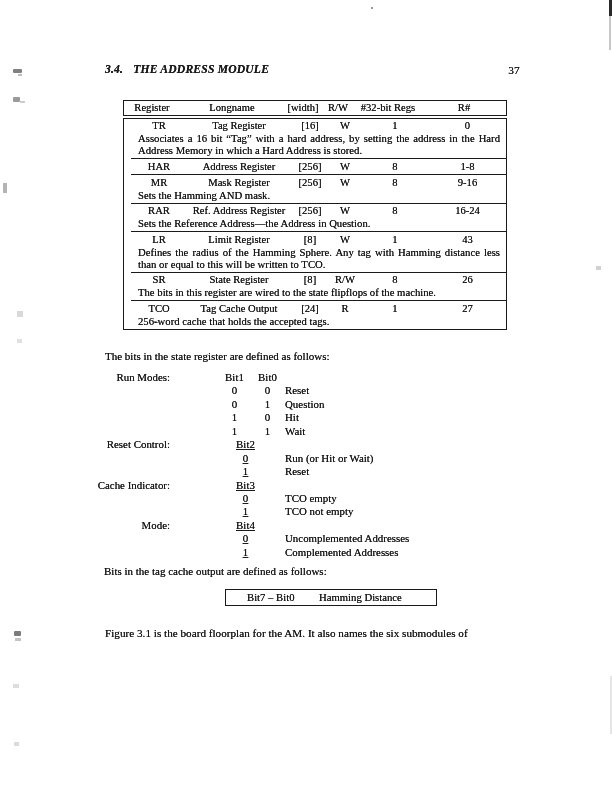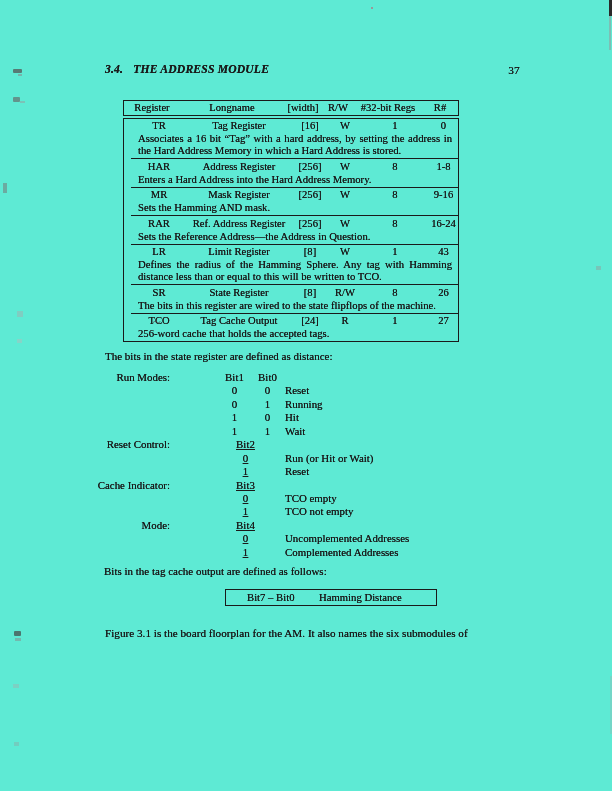--- a/index.html
+++ b/index.html
@@ -1,27 +1,27 @@
 <!DOCTYPE html>
 <html><head>
 <meta charset="utf-8">
 <style>
   html,body { margin:0; padding:0; background:#e8e8e8; }
   .page {
-    position:relative; width:612px; height:791px; background:#5eead4;
+    position:relative; width:612px; height:791px; background:#ffffff;
     overflow:hidden; font-family:"Liberation Serif","DejaVu Serif",serif;
     color:#1a1a1a; text-shadow:0 0 0.45px currentColor;
   }
   
   .hdr { position:absolute; top:63px; left:105px; font-size:11.6px; font-weight:bold; font-style:italic; letter-spacing:0.2px; white-space:nowrap; }
   .hdr .num { margin-right:10px; }
   .pageno { position:absolute; top:64px; left:503px; width:22px; text-align:center; font-size:11.3px; }
 
   
-  .regtable { position:absolute; left:123px; top:100px; width:336px; font-size:10.6px; }
+  .regtable { position:absolute; left:123px; top:100px; width:384px; font-size:10.6px; }
   .grid6 { display:grid; grid-template-columns:56px 104px 38px 32px 68px 1fr; }
   .thead { border:1.5px solid #1a1a1a; height:11.5px; line-height:11.5px; text-align:center; padding:1px 0; }
   .tbody { border:1.5px solid #1a1a1a; margin-top:2px;padding-left:7px; }
   .trow { border-top:1.5px solid #1a1a1a; padding:1.5px 0; }
   .trow:first-child { border-top:0; }
   .trow-title { text-align:center; line-height:12px; }
   .trow-desc { margin:0 6px 0 7px; line-height:12.4px; text-align:justify; font-size:10.7px; }
 
   
   .para { position:absolute; font-size:11px; white-space:nowrap; }
@@ -80,21 +80,20 @@
 
       <div class="trow">
         <div class="trow-title grid6">
           <span>HAR</span>
           <span>Address Register</span>
           <span>[256]</span>
           <span>W</span>
           <span>8</span>
           <span>1-8</span>
         </div>
-        <div class="trow-desc">Enters a Hard Address into the Hard Address Memory.</div>
       </div>
 
       <div class="trow">
         <div class="trow-title grid6">
           <span>MR</span>
           <span>Mask Register</span>
           <span>[256]</span>
           <span>W</span>
           <span>8</span>
           <span>9-16</span>
@@ -148,37 +147,37 @@
           <span>27</span>
         </div>
         <div class="trow-desc">256-word cache that holds the accepted tags.</div>
       </div>
 
     </div>
   </div>
 
   <span class="tilde">~</span>
 
-  <div class="para" style="left:105px; top:350px;">The bits in the state register are defined as distance:</div>
+  <div class="para" style="left:105px; top:350px;">The bits in the state register are defined as follows:</div>
 
   <div class="bits">
     <div class="bline">
       <span class="blabel">Run Modes:</span>
       <span class="bc1">Bit1</span>
       <span class="bc2">Bit0</span>
     </div>
     <div class="bline">
       <span class="bc1">0</span>
       <span class="bc2">0</span>
       <span class="bdesc">Reset</span>
     </div>
     <div class="bline">
       <span class="bc1">0</span>
       <span class="bc2">1</span>
-      <span class="bdesc">Running</span>
+      <span class="bdesc">Question</span>
     </div>
     <div class="bline">
       <span class="bc1">1</span>
       <span class="bc2">0</span>
       <span class="bdesc">Hit</span>
     </div>
     <div class="bline">
       <span class="bc1">1</span>
       <span class="bc2">1</span>
       <span class="bdesc">Wait</span>

